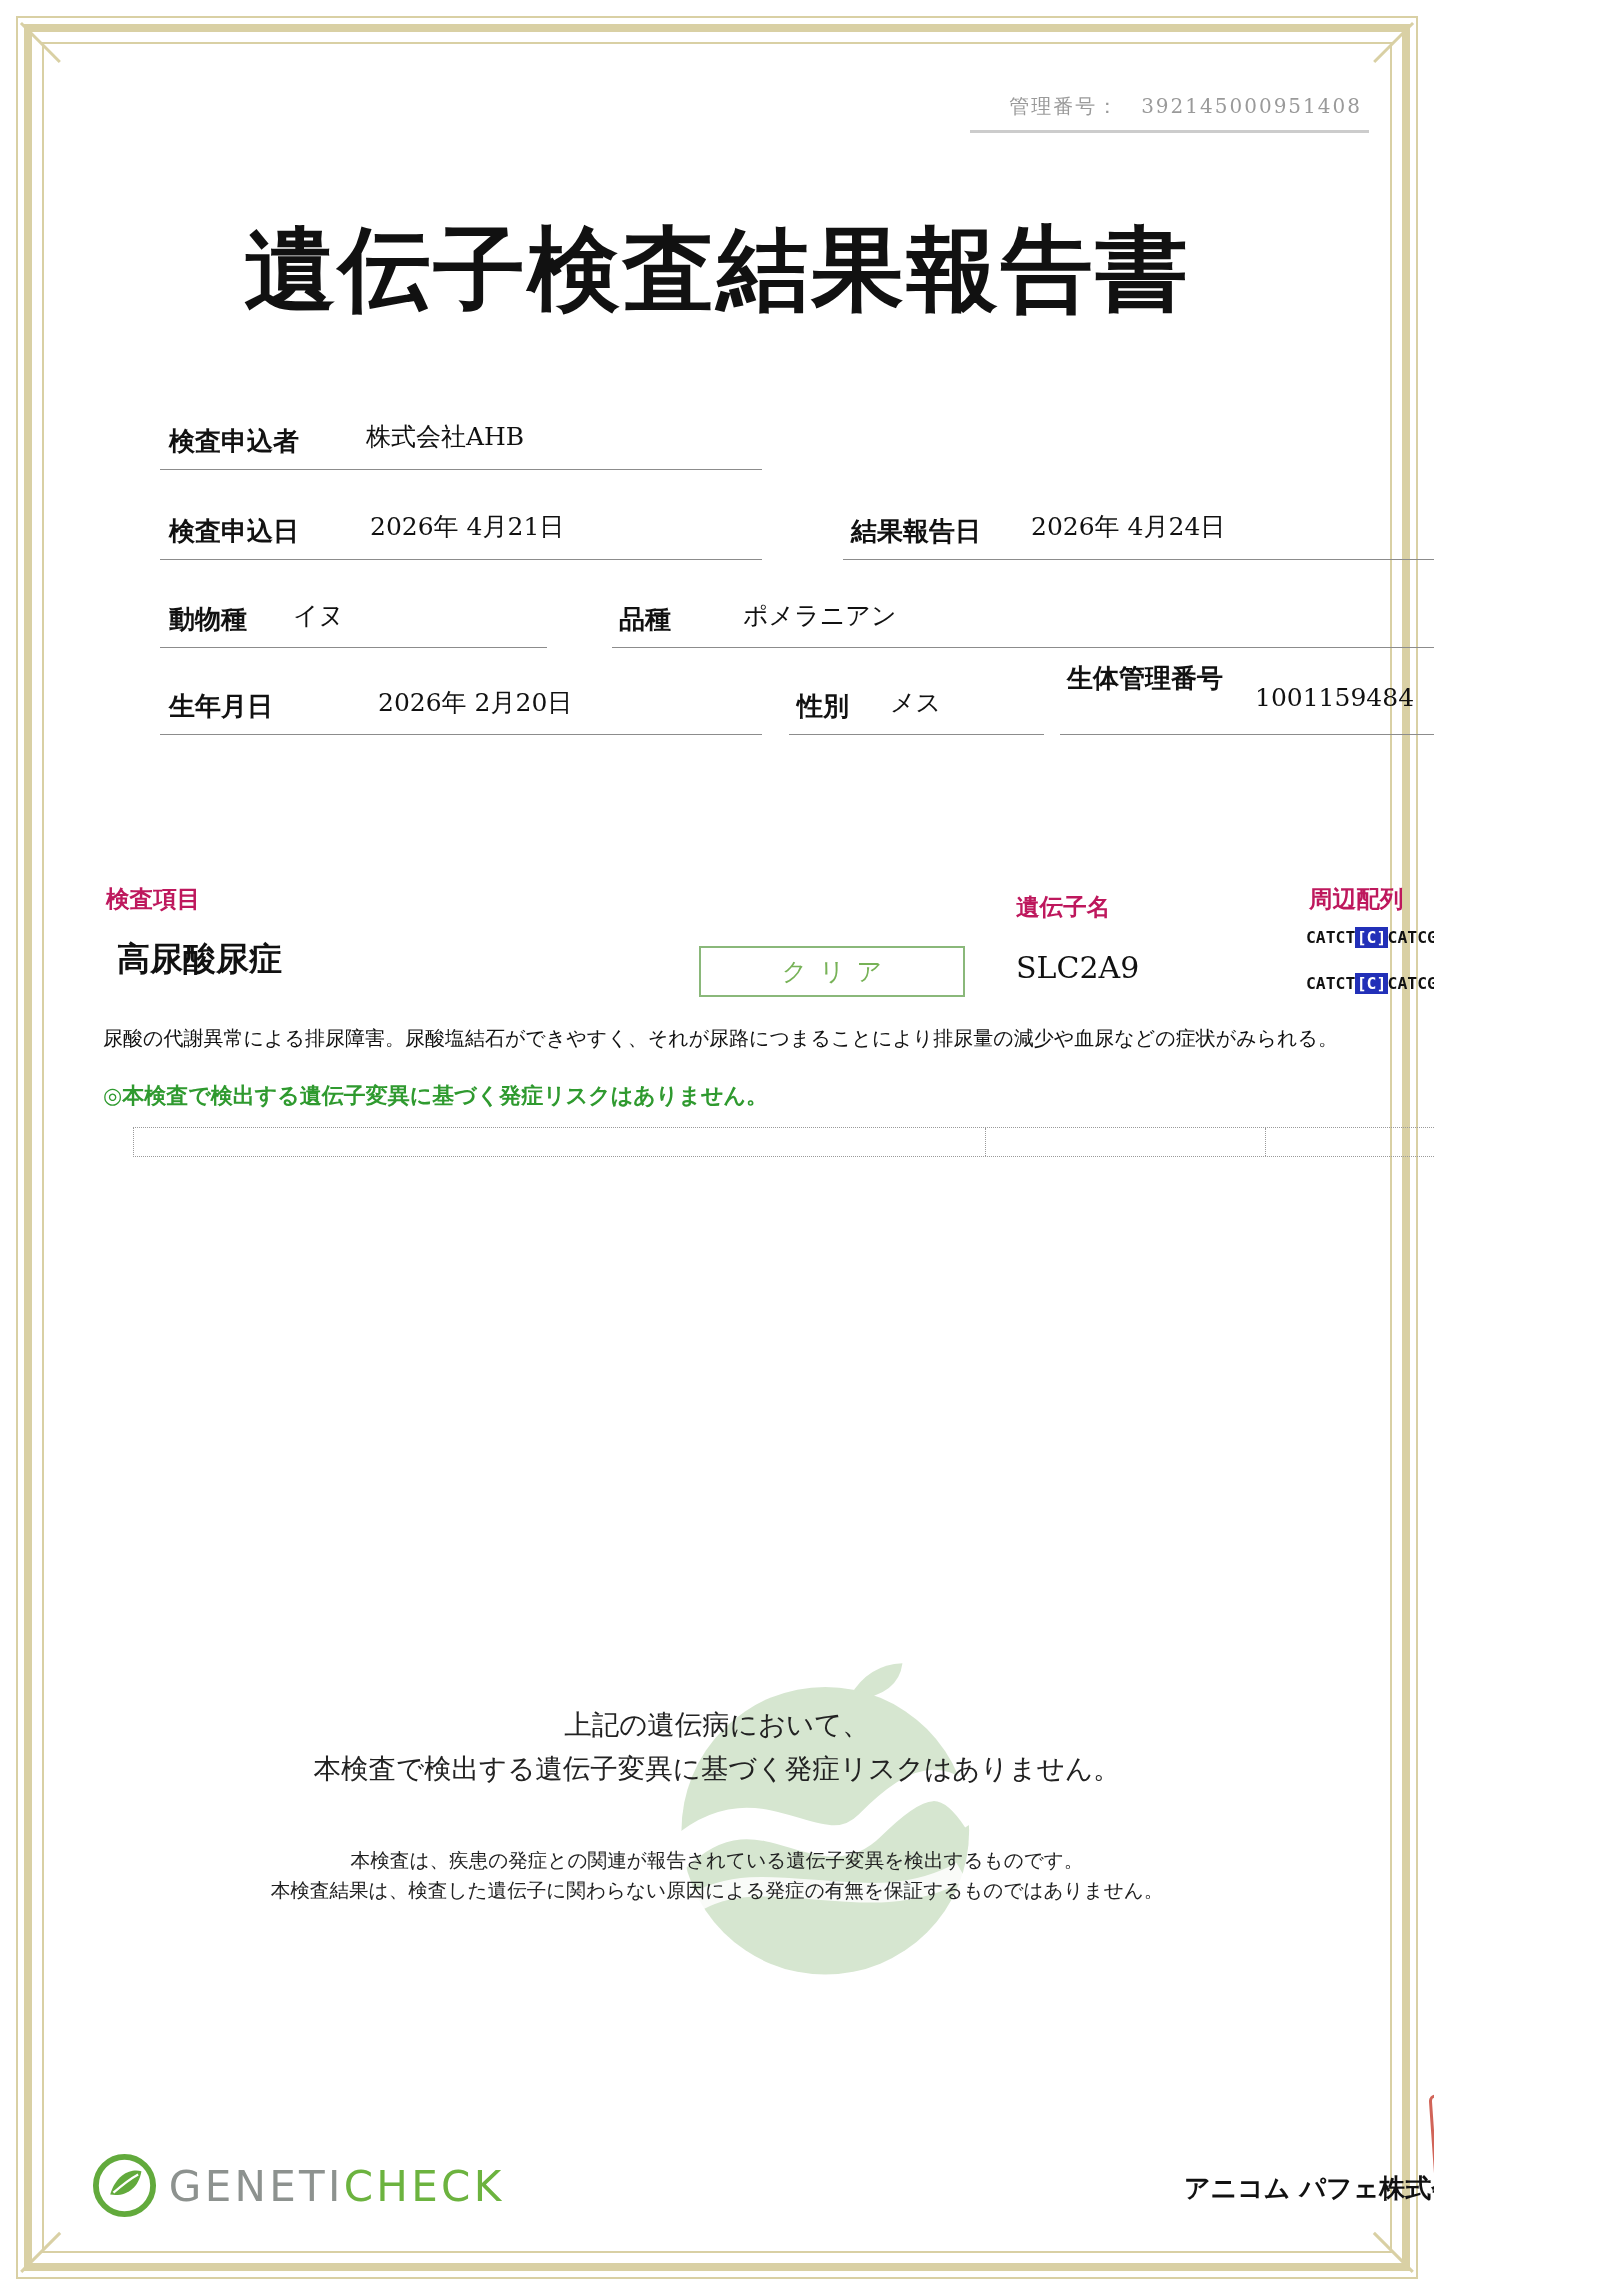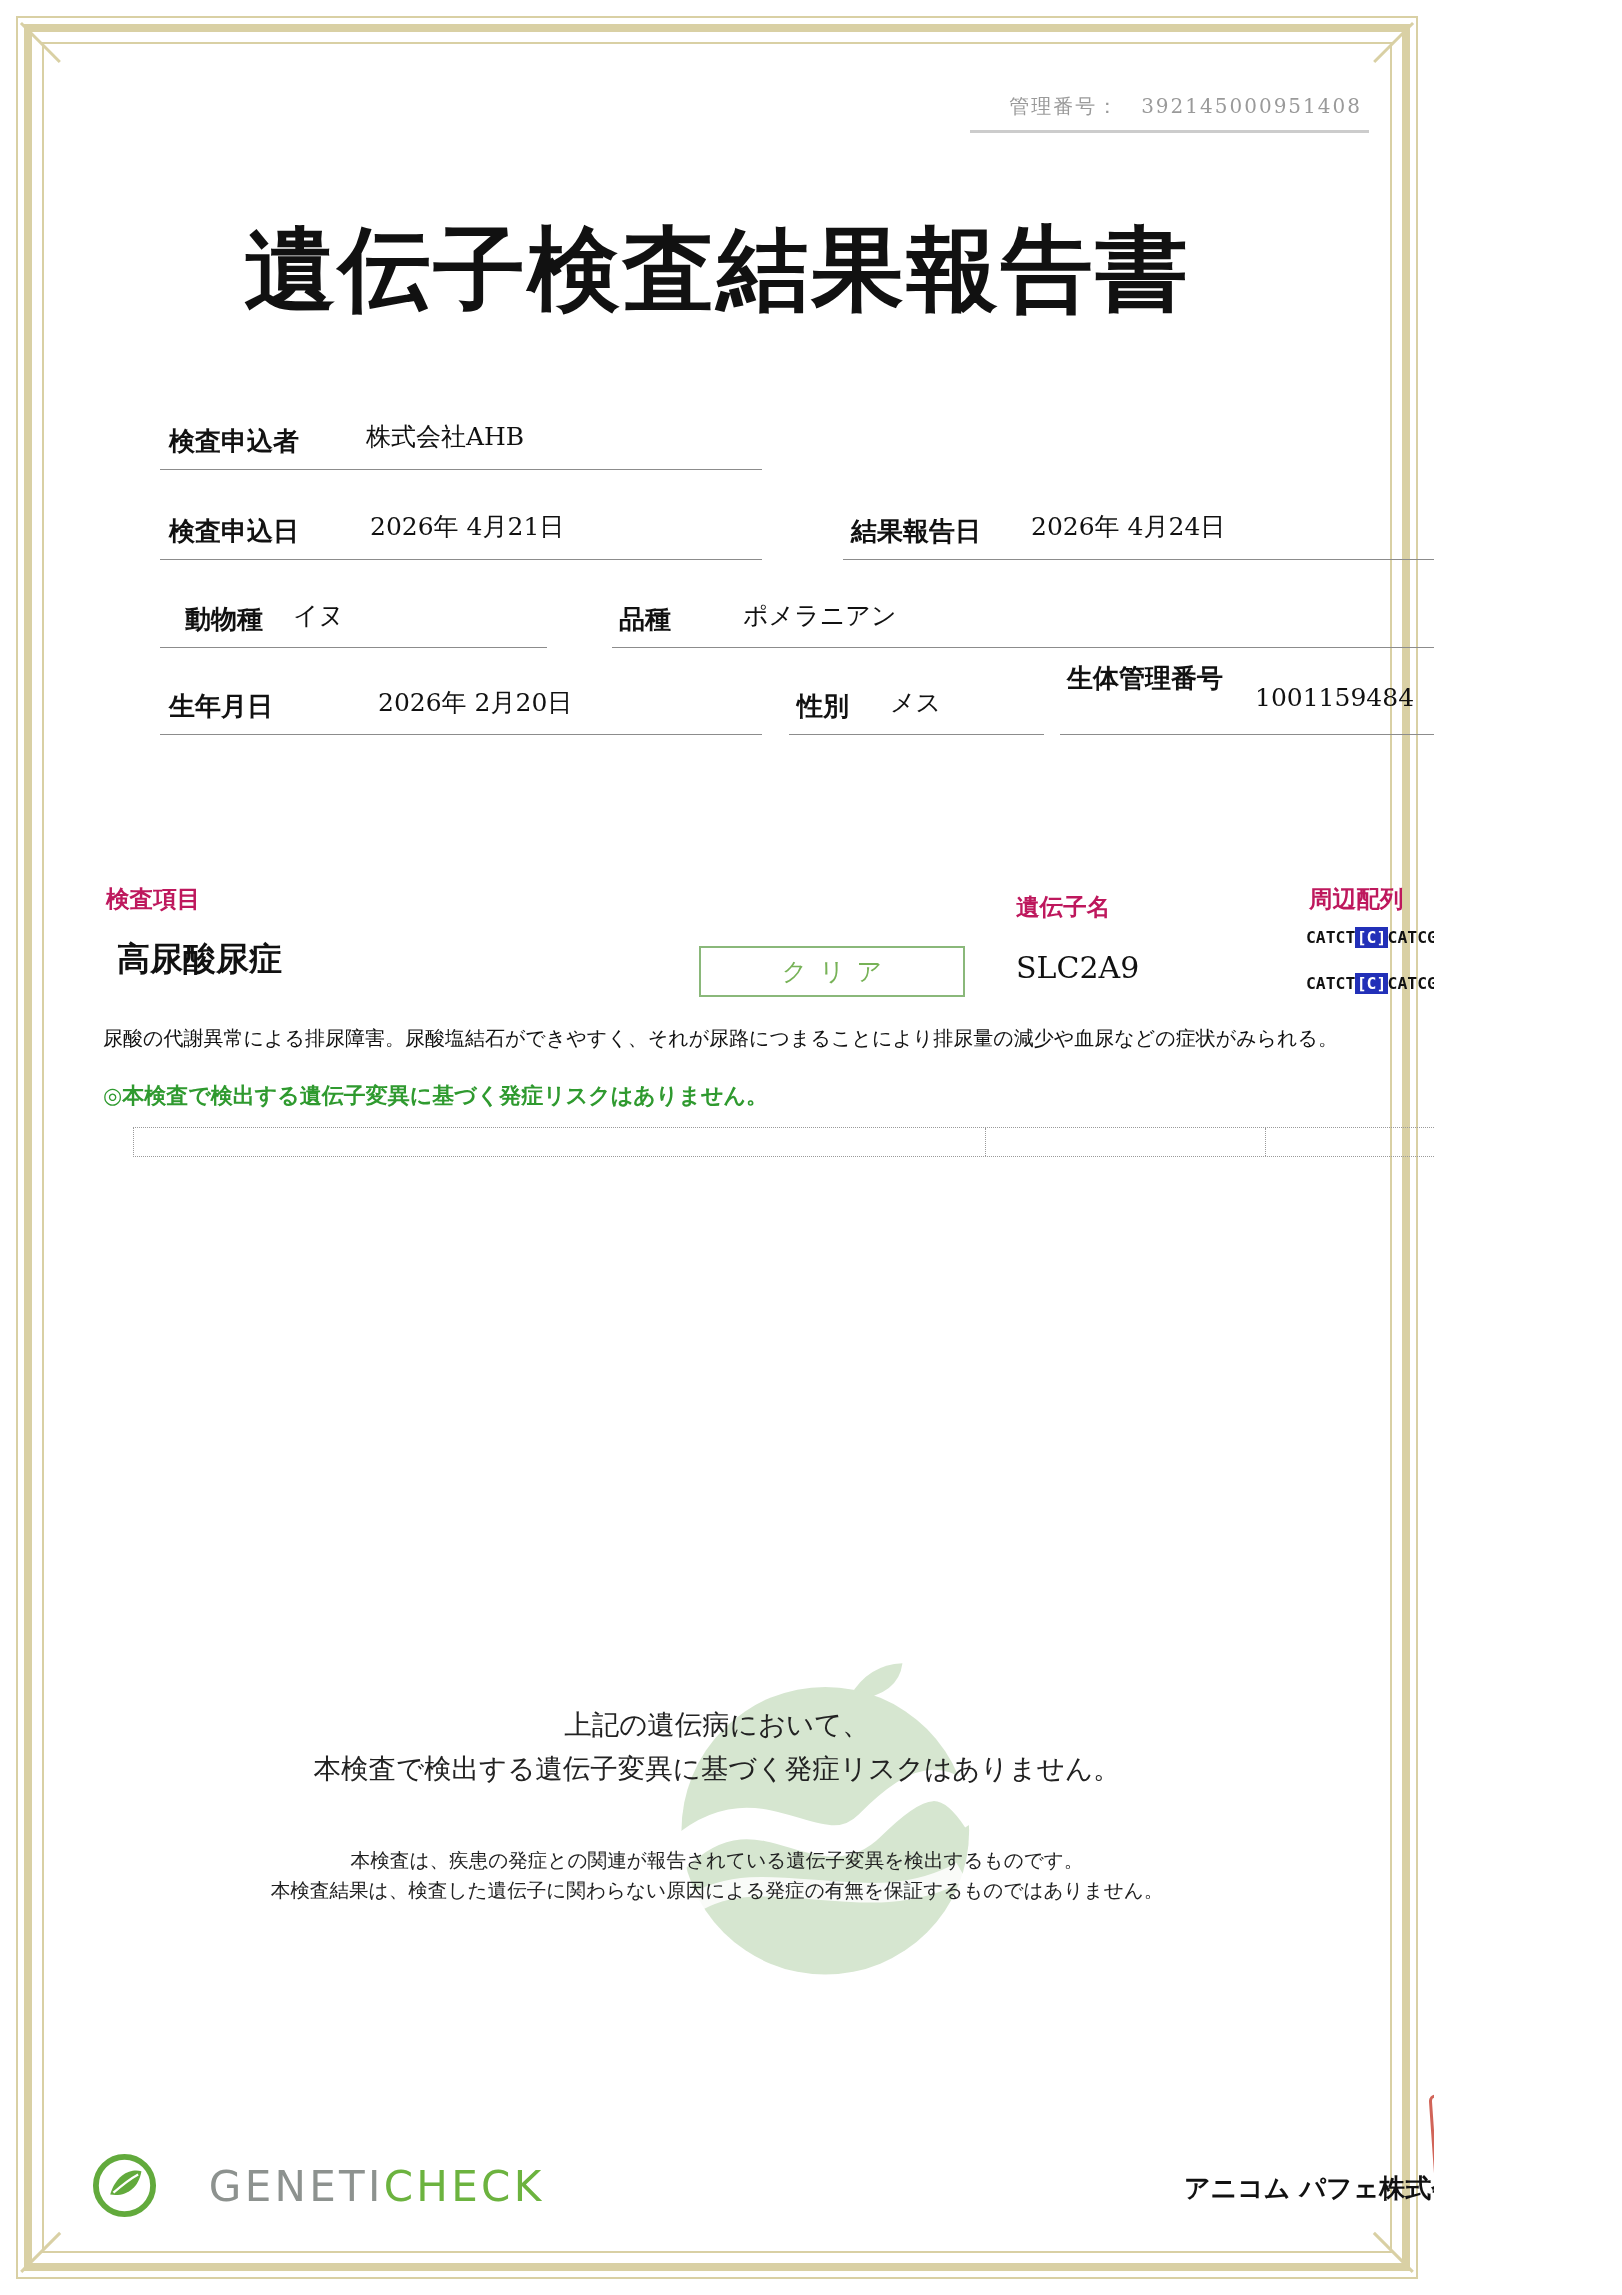--- a/index.html
+++ b/index.html
@@ -42,21 +42,21 @@
   .dotted-div{position:absolute;top:0;bottom:0;width:0;border-left:1.3px dotted #9a9a9a;}
 
   .watermark{position:absolute;left:654px;top:1662px;opacity:0.85;}
 
   .summary{position:absolute;left:0;right:0;text-align:center;
     font-family:"DejaVu Sans","Liberation Sans",sans-serif;color:#222;}
   .sum-big{font-size:27.5px;}
   .sum-small{font-size:19.6px;}
   .s1{top:1707px;} .s2{top:1751px;} .s3{top:1847px;} .s4{top:1877px;}
 
-  .brand{position:absolute;left:92px;top:2153px;display:flex;align-items:center;gap:40px;}
+  .brand{position:absolute;left:92px;top:2153px;display:flex;align-items:center;}
   .brand-text{font-family:"DejaVu Sans","Liberation Sans",sans-serif;font-size:42px;
     letter-spacing:3.3px;margin-left:11.8px;font-weight:500;}
   .brand-geneti{color:#8d928f;}
   .brand-check{color:#6cb33f;}
 
   .company{position:absolute;left:1184px;top:2171px;font-size:26px;font-weight:bold;color:#111;white-space:nowrap;}
   .seal{position:absolute;left:1433px;top:2091px;width:103px;height:126px;
     border:3.3px solid rgba(196,57,42,0.85);border-radius:6.5px;
     transform:rotate(-4deg);display:flex;align-items:center;justify-content:center;
     color:#c4392a;opacity:0.92;background:rgba(255,255,255,0.0);}
@@ -86,21 +86,21 @@
   <div class="uline" style="left:160px;top:469px;width:602px;"></div>
 
   <div class="lbl" style="left:169px;top:514px;">検査申込日</div>
   <div class="val" style="left:370px;top:510px;">2026年 4月21日</div>
   <div class="uline" style="left:160px;top:559px;width:602px;"></div>
 
   <div class="lbl" style="left:851px;top:514px;">結果報告日</div>
   <div class="val" style="left:1031px;top:510px;">2026年 4月24日</div>
   <div class="uline" style="left:843px;top:559px;width:651px;"></div>
 
-  <div class="lbl" style="left:169px;top:602px;margin-left:16px;">動物種</div>
+  <div class="lbl" style="left:169px;top:602px;">動物種</div>
   <div class="val" style="left:293px;top:599px;">イヌ</div>
   <div class="uline" style="left:160px;top:647px;width:387px;"></div>
 
   <div class="lbl" style="left:619px;top:602px;">品種</div>
   <div class="val" style="left:743px;top:599px;">ポメラニアン</div>
   <div class="uline" style="left:612px;top:647px;width:882px;"></div>
 
   <div class="lbl" style="left:169px;top:689px;">生年月日</div>
   <div class="val" style="left:378px;top:686px;">2026年 2月20日</div>
   <div class="uline" style="left:160px;top:734px;width:602px;"></div>

